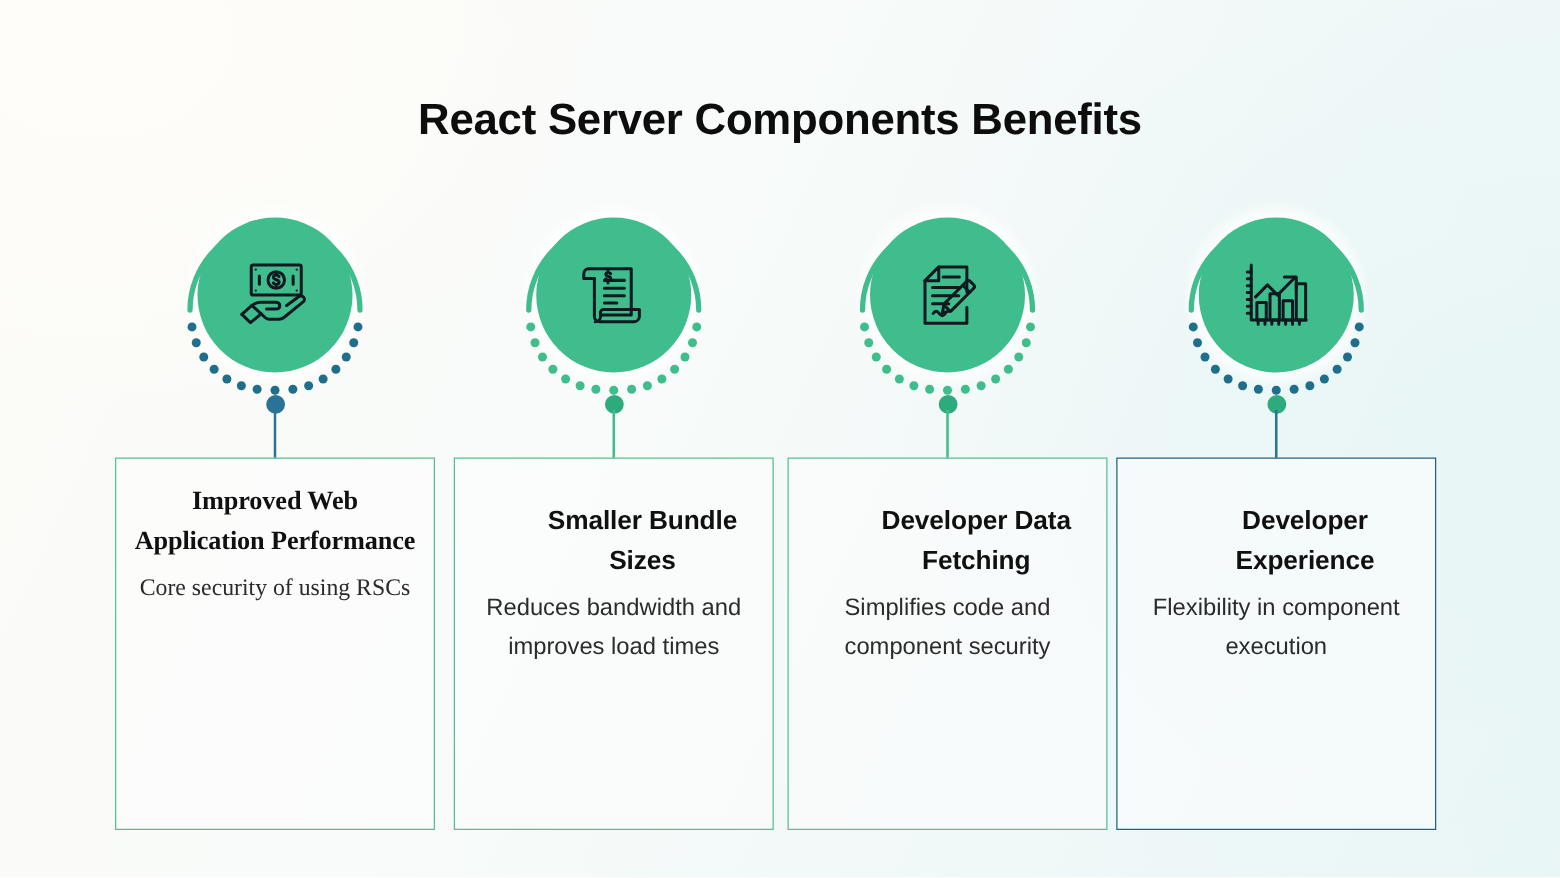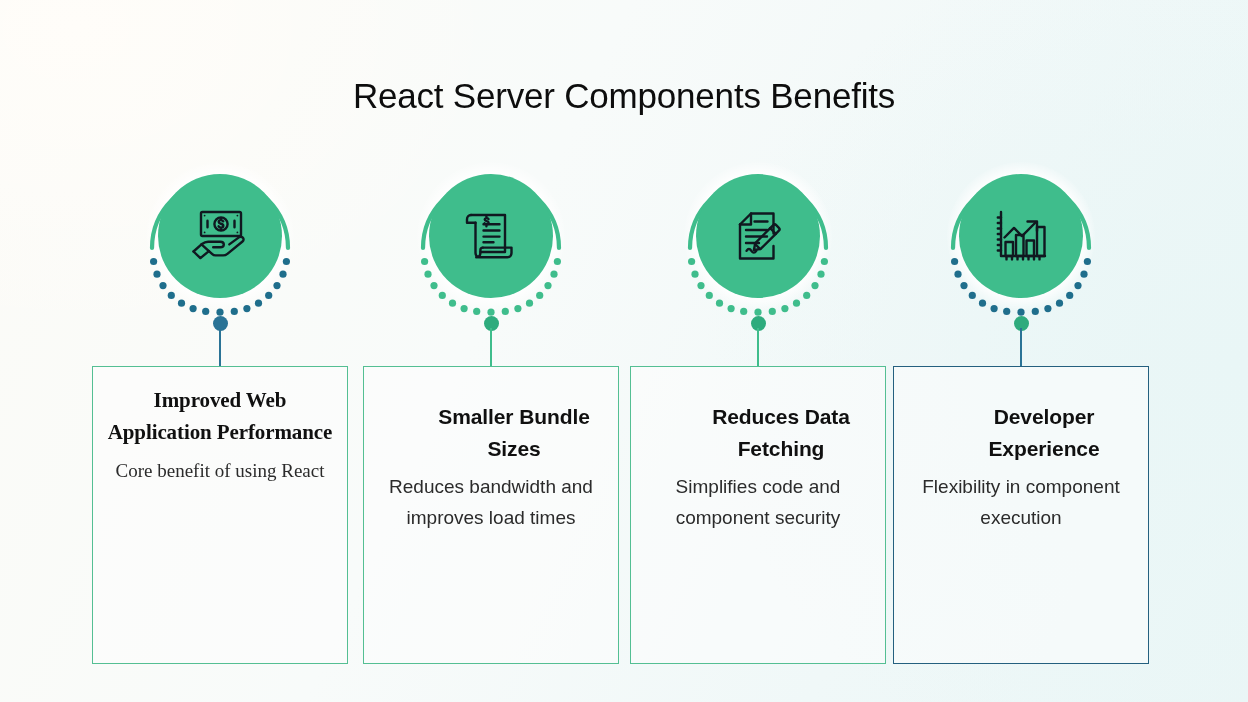--- a/index.html
+++ b/index.html
@@ -18,21 +18,21 @@
       radial-gradient(ellipse 760px 640px at 99% 52%, #e9f6f6 0%, rgba(233,246,246,0) 70%),
       linear-gradient(115deg, #fcfbf7 0%, #f8fbfa 40%, #f0f8f8 72%, #eaf6f6 100%);
   }
 
   
   #title {
     position:absolute;
     left:0; right:0; top:76px;
     text-align:center;
     font-size:35px;
-    font-weight:normal;
+    font-weight:bold;
     letter-spacing:-0.2px;
     color:#0d0d0d;
     white-space:nowrap;
   }
 
   
   .col {
     position:absolute;
     top:0;
     width:256px;
@@ -171,21 +171,21 @@
           <path d="M8.5 50.5l6.9 6.6 8.5-7"></path>
         </svg>
       </div>
     </div>
 
     <div class="node-dot" style="background:#2a7396"></div>
     <div class="stem" style="background:#2a7396"></div>
 
     <div class="card c-pad-1" style="border-color:#54bf93">
       <div class="card-title">Improved Web Application Performance</div>
-      <div class="card-desc">Core benefit of using React</div>
+      <div class="card-desc">Core security of using RSCs</div>
     </div>
   </div>
 
   <div class="col col-1">
 
     <div class="circle-wrap">
       <div class="halo"></div>
       <svg viewBox="0 0 176 176" width="176" height="176">
         <path d="M 20 100 A 68 68 0 0 1 156 100" fill="none" stroke="#3fbd8c" stroke-width="4.2" stroke-linecap="round"></path>
         <g fill="#3fbd8c">
@@ -264,21 +264,21 @@
           <path d="M45.2 25.2l3.1-3.1c.8-.8 2.1-.8 2.9 0l2.7 2.7c.8.8.8 2.1 0 2.9l-3.1 3.1"></path>
           <path d="M29.6 40.5l5.6 5.6"></path>
         </svg>
       </div>
     </div>
 
     <div class="node-dot" style="background:#2eab7d"></div>
     <div class="stem" style="background:#3fbd8c"></div>
 
     <div class="card c-pad-2" style="border-color:#54bf93">
-      <div class="card-title">Reduces Data Fetching</div>
+      <div class="card-title">Developer Data Fetching</div>
       <div class="card-desc">Simplifies code and component security</div>
     </div>
   </div>
 
   <div class="col col-3">
 
     <div class="circle-wrap">
       <div class="halo"></div>
       <svg viewBox="0 0 176 176" width="176" height="176">
         <path d="M 20 100 A 68 68 0 0 1 156 100" fill="none" stroke="#3fbd8c" stroke-width="4.2" stroke-linecap="round"></path>

